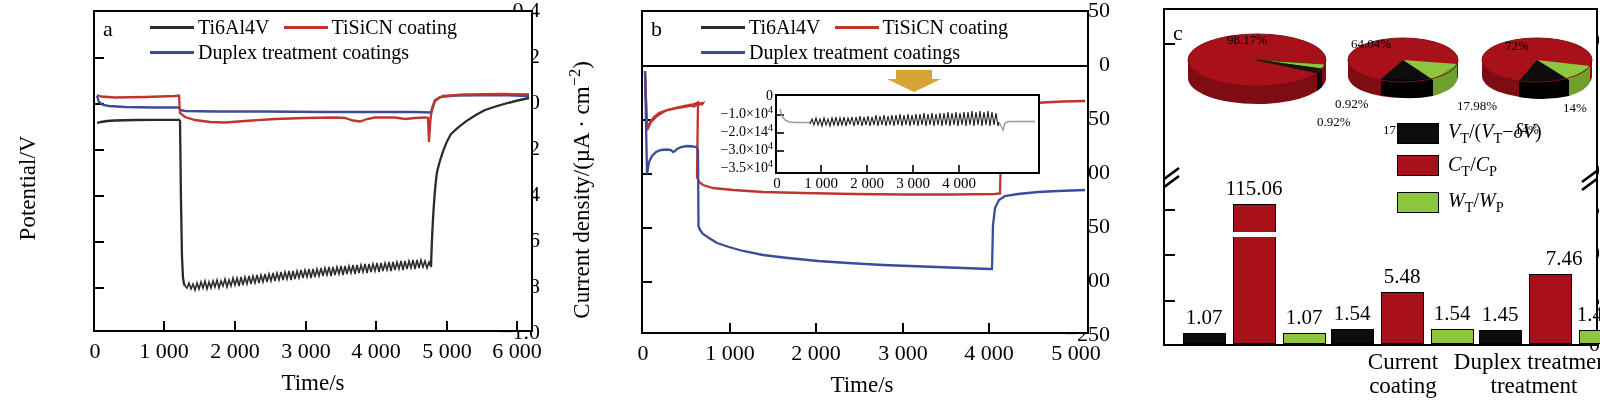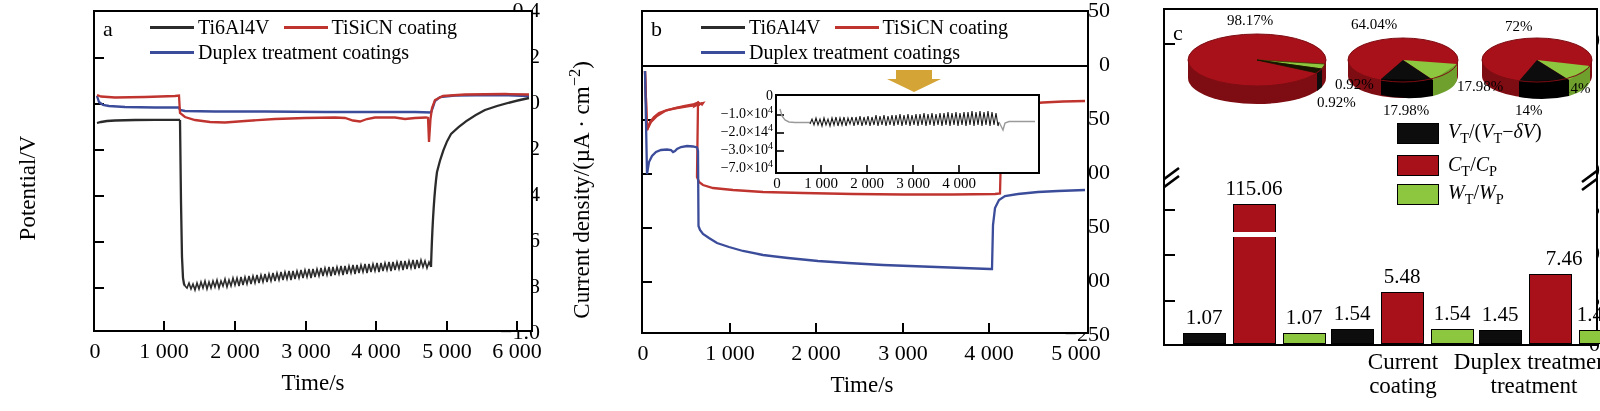--- a/index.html
+++ b/index.html
@@ -13,21 +13,21 @@
   .xtick{position:absolute;font-size:22px;white-space:nowrap;transform:translateX(-50%);}
   .panel-letter{position:absolute;font-size:22px;font-style:normal;}
   .legend{position:absolute;font-size:20px;line-height:1.15;}
   .legrow{display:flex;align-items:center;gap:4px;white-space:nowrap;}
   .legline{display:inline-block;width:44px;height:3px;}
   .legtext{font-size:20px;}
   .legsw{display:inline-block;width:40px;height:19px;border:1px solid #000;}
   .barlabel{position:absolute;font-size:21px;transform:translateX(-50%);white-space:nowrap;}
   .catlabel{position:absolute;font-size:23px;text-align:center;transform:translateX(-50%);line-height:1.05;}
   .bar{position:absolute;border:1px solid #000;box-sizing:border-box;}
-  .pielabel{position:absolute;font-size:15px;white-space:nowrap;}
+  .pielabel{position:absolute;font-size:13px;white-space:nowrap;margin-top:20px;}
   .inset{position:absolute;border:2px solid #000;background:#fff;box-sizing:border-box;}
   .inset-ytick{position:absolute;right:0;font-size:14px;white-space:nowrap;transform:translateY(-50%);text-align:right;}
   .inset-xtick{position:absolute;font-size:15px;white-space:nowrap;transform:translateX(-50%);}
   svg{display:block;}
   .sup{font-size:0.72em;vertical-align:super;}
   .sub{font-size:0.72em;vertical-align:sub;}
   .ital{font-style:italic;}
 </style>
 </head>
 <body>
@@ -170,21 +170,21 @@
           </g>
           <path d="M3,13 L5,20 L8,24 L12,26 L18,26.5 L26,26.5 L33,26.5" fill="none" stroke="#9a9a9a" stroke-width="1.4"></path>
           <path d="M33,28 L35,23 L37,29 L39,22 L41,29 L43,23 L45,30 L47,22 L49,29 L51,23 L53,30 L55,22 L57,29 L59,21 L61,30 L63,22 L65,29 L67,21 L69,30 L71,22 L73,28 L75,21 L77,30 L79,21 L81,29 L83,20 L85,30 L87,21 L89,29 L91,20 L93,30 L95,21 L97,29 L99,19 L101,30 L103,20 L105,29 L107,19 L109,30 L111,20 L113,29 L115,19 L117,30 L119,19 L121,29 L123,18 L125,30 L127,19 L129,29 L131,18 L133,30 L135,19 L137,29 L139,18 L141,30 L143,18 L145,29 L147,17 L149,30 L151,18 L153,29 L155,17 L157,30 L159,18 L161,29 L163,17 L165,30 L167,17 L169,29 L171,16 L173,30 L175,17 L177,29 L179,16 L181,30 L183,17 L185,29 L187,16 L189,30 L191,16 L193,29 L195,15 L197,30 L199,16 L201,29 L203,15 L205,30 L207,16 L209,29 L211,15 L213,30 L215,16 L217,29 L219,17 L221,30 L222,26" fill="none" stroke="#1a1a1a" stroke-width="1.1"></path>
           <path d="M222,26 L224,30 L226,34 L228,27 L232,25.5 L240,25.5 L258,25.5" fill="none" stroke="#9a9a9a" stroke-width="1.4"></path>
         </svg>
       </div>
       <div class="inset-ytick" style="left:36px;top:84px;width:94px;">0</div>
       <div class="inset-ytick" style="left:36px;top:101px;width:94px;"><span>−1.0×10</span><span class="sup">4</span></div>
       <div class="inset-ytick" style="left:36px;top:119px;width:94px;"><span>−2.0×14</span><span class="sup">4</span></div>
       <div class="inset-ytick" style="left:36px;top:137px;width:94px;"><span>−3.0×10</span><span class="sup">4</span></div>
-      <div class="inset-ytick" style="left:36px;top:155px;width:94px;"><span>−7.0×10</span><span class="sup">4</span></div>
+      <div class="inset-ytick" style="left:36px;top:155px;width:94px;"><span>−3.5×10</span><span class="sup">4</span></div>
 
       <div class="inset-xtick" style="left:134px;top:163px;">0</div>
       <div class="inset-xtick" style="left:178px;top:163px;">1 000</div>
       <div class="inset-xtick" style="left:224px;top:163px;">2 000</div>
       <div class="inset-xtick" style="left:270px;top:163px;">3 000</div>
       <div class="inset-xtick" style="left:316px;top:163px;">4 000</div>
     </div>
 
     <div class="xtick" style="left:103px;top:340px;">0</div>
     <div class="xtick" style="left:190px;top:340px;">1 000</div>
@@ -290,21 +290,21 @@
       <div class="bar" style="left:414px;bottom:0;width:43px;height:14px;background:#8dc63f;"></div>
       <div class="barlabel" style="left:335px;bottom:17px;">1.45</div>
       <div class="barlabel" style="left:399px;bottom:73px;">7.46</div>
       <div class="barlabel" style="left:430px;bottom:17px;">1.45</div>
 
       <div class="legend" style="left:232px;top:110px;">
         <div class="legrow" style="margin-bottom:6px;">
           <span class="legsw" style="background:#0d0d0d;"></span>
           <span class="legtext">&nbsp;<span class="ital">V</span><span class="sub">T</span>/(<span class="ital">V</span><span class="sub">T</span>−<span class="ital">δV</span>)</span>
         </div>
-        <div class="legrow" style="margin-bottom:2px;">
+        <div class="legrow" style="margin-bottom:10px;">
           <span class="legsw" style="background:#a81119;"></span>
           <span class="legtext">&nbsp;<span class="ital">C</span><span class="sub">T</span>/<span class="ital">C</span><span class="sub">P</span></span>
         </div>
         <div class="legrow">
           <span class="legsw" style="background:#8dc63f;"></span>
           <span class="legtext">&nbsp;<span class="ital">W</span><span class="sub">T</span>/<span class="ital">W</span><span class="sub">P</span></span>
         </div>
       </div>
     </div>
 

